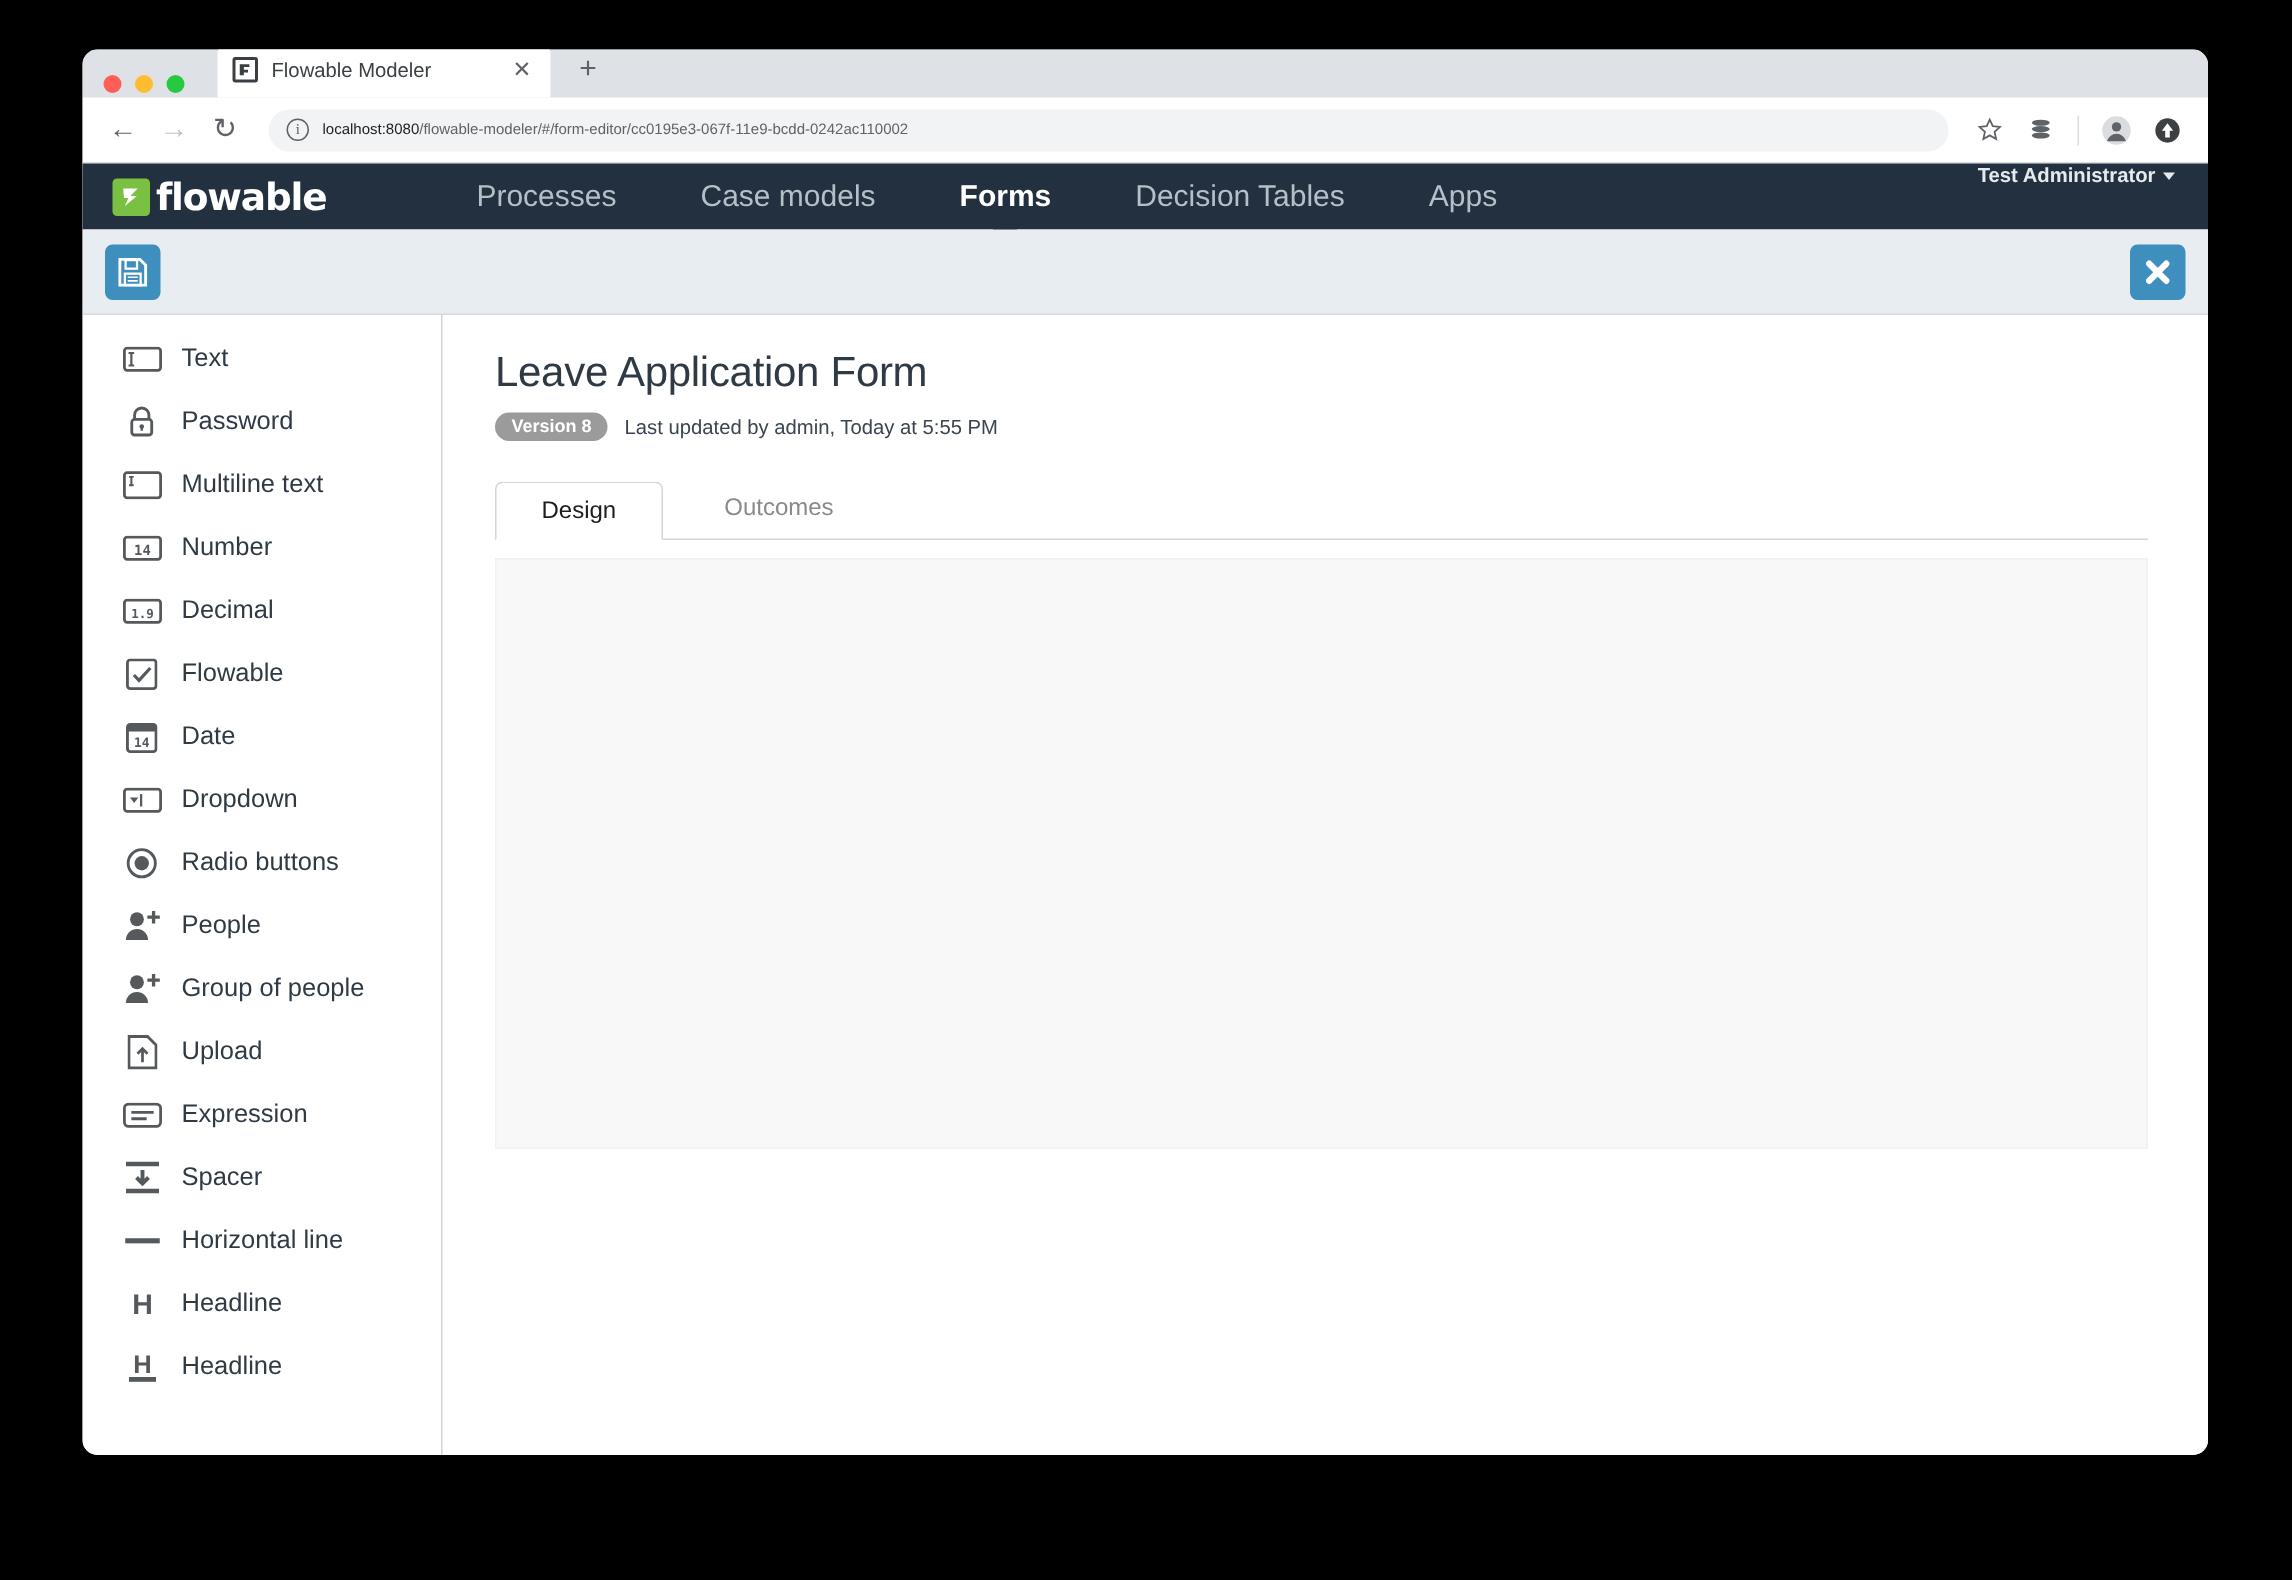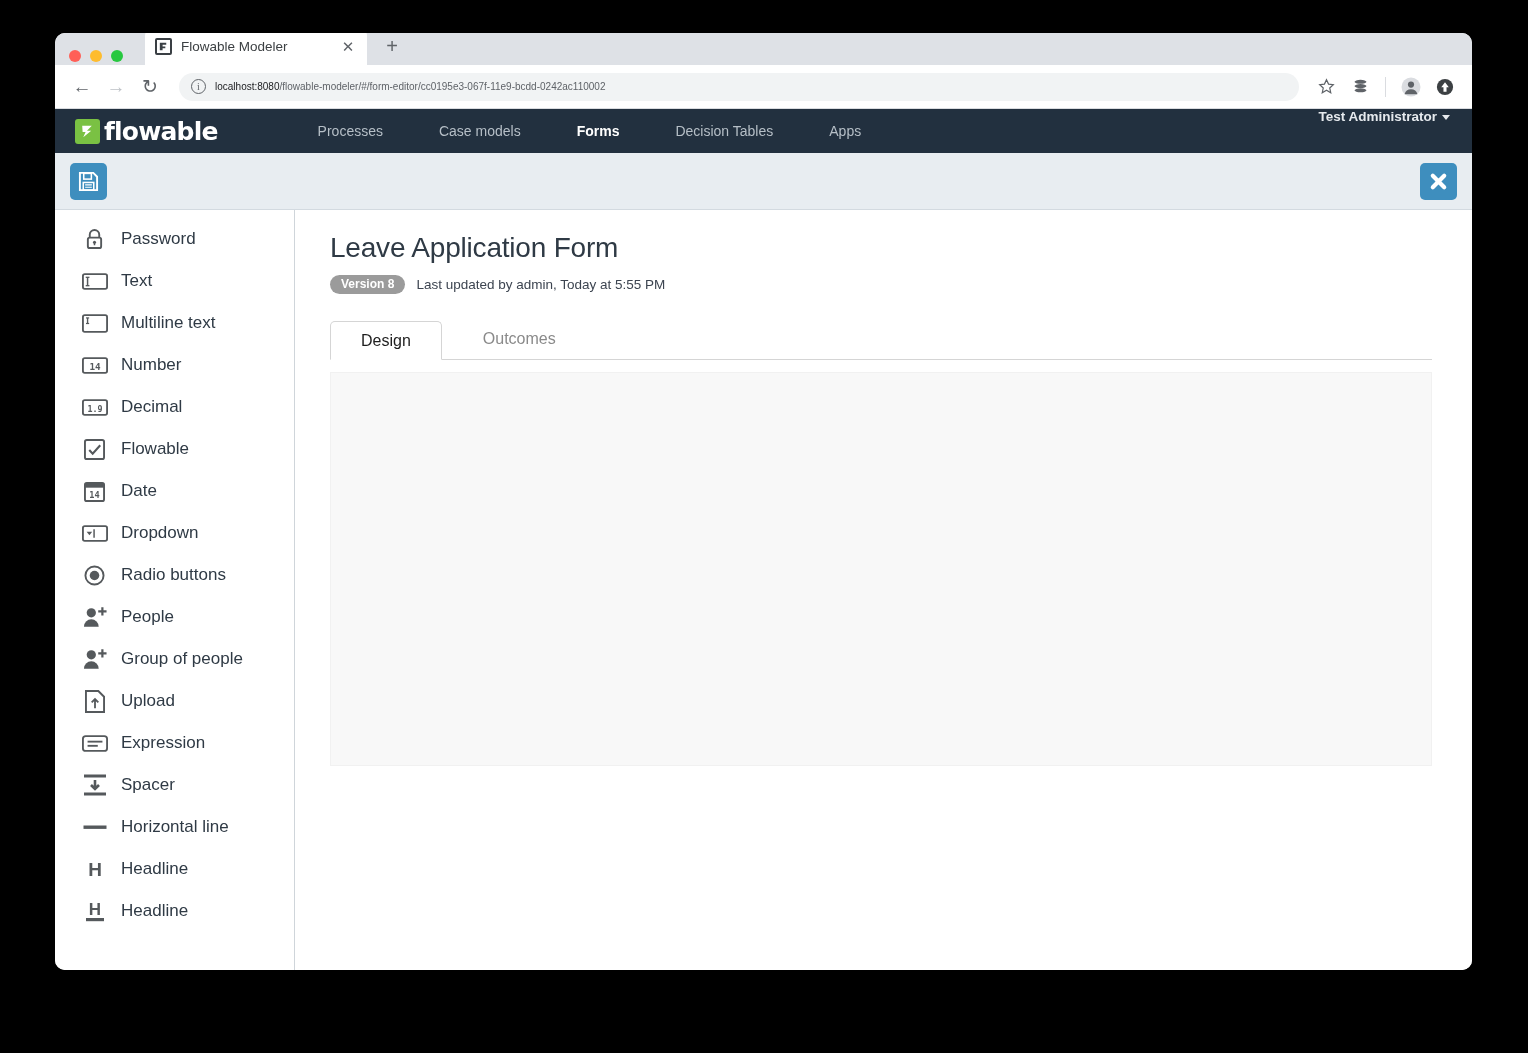--- a/index.html
+++ b/index.html
@@ -152,21 +152,21 @@
   .logo-text {
     color: #fff;
     font-size: 25px;
     font-weight: bold;
     letter-spacing: -0.8px;
     font-family: "DejaVu Sans", sans-serif;
   }
   .nav-items { display: flex; align-items: center; margin-left: 72px; }
   .nav-item {
     color: #b6bfc7;
-    font-size: 14px;
+    font-size: 20px;
     padding: 0 28px;
     line-height: 44px;
     position: relative;
     white-space: nowrap;
   }
   .nav-item.active { color: #fff; font-weight: bold; }
   .nav-caret {
     position: absolute;
     left: 50%; bottom: -8px;
     transform: translateX(-50%);
@@ -404,44 +404,44 @@
       </svg>
     </div>
   </div>
 
   <div class="editor">
 
     <div class="palette">
 
       <div class="palette-item">
         <span class="palette-icon">
+          <svg width="26" height="17" viewBox="0 0 28 18">
+              <rect x="1" y="1" width="26" height="16" rx="2" fill="none" stroke="#55595c" stroke-width="2"></rect>
+              <line x1="6" y1="4.5" x2="6" y2="13.5" stroke="#55595c" stroke-width="1.6"></line>
+              <line x1="4" y1="4.5" x2="8" y2="4.5" stroke="#55595c" stroke-width="1.4"></line>
+              <line x1="4" y1="13.5" x2="8" y2="13.5" stroke="#55595c" stroke-width="1.4"></line>
+            </svg>
+        </span>
+        <span class="palette-label">Text</span>
+      </div>
+
+      <div class="palette-item">
+        <span class="palette-icon">
           <svg width="19" height="22" viewBox="0 0 20 23">
               <path d="M5 10V7a5 5 0 0 1 10 0v3" fill="none" stroke="#55595c" stroke-width="2"></path>
               <rect x="3" y="10" width="14" height="11" rx="2" fill="none" stroke="#55595c" stroke-width="2"></rect>
               <circle cx="10" cy="15" r="1.6" fill="#55595c"></circle>
               <line x1="10" y1="15" x2="10" y2="18" stroke="#55595c" stroke-width="1.6"></line>
             </svg>
         </span>
         <span class="palette-label">Password</span>
       </div>
 
       <div class="palette-item">
         <span class="palette-icon">
-          <svg width="26" height="17" viewBox="0 0 28 18">
-              <rect x="1" y="1" width="26" height="16" rx="2" fill="none" stroke="#55595c" stroke-width="2"></rect>
-              <line x1="6" y1="4.5" x2="6" y2="13.5" stroke="#55595c" stroke-width="1.6"></line>
-              <line x1="4" y1="4.5" x2="8" y2="4.5" stroke="#55595c" stroke-width="1.4"></line>
-              <line x1="4" y1="13.5" x2="8" y2="13.5" stroke="#55595c" stroke-width="1.4"></line>
-            </svg>
-        </span>
-        <span class="palette-label">Text</span>
-      </div>
-
-      <div class="palette-item">
-        <span class="palette-icon">
           <svg width="26" height="19" viewBox="0 0 28 20">
               <rect x="1" y="1" width="26" height="18" rx="2" fill="none" stroke="#55595c" stroke-width="2"></rect>
               <line x1="6" y1="4" x2="6" y2="10" stroke="#55595c" stroke-width="1.5"></line>
               <line x1="4.3" y1="4" x2="7.7" y2="4" stroke="#55595c" stroke-width="1.3"></line>
               <line x1="4.3" y1="10" x2="7.7" y2="10" stroke="#55595c" stroke-width="1.3"></line>
             </svg>
         </span>
         <span class="palette-label">Multiline text</span>
       </div>
 

